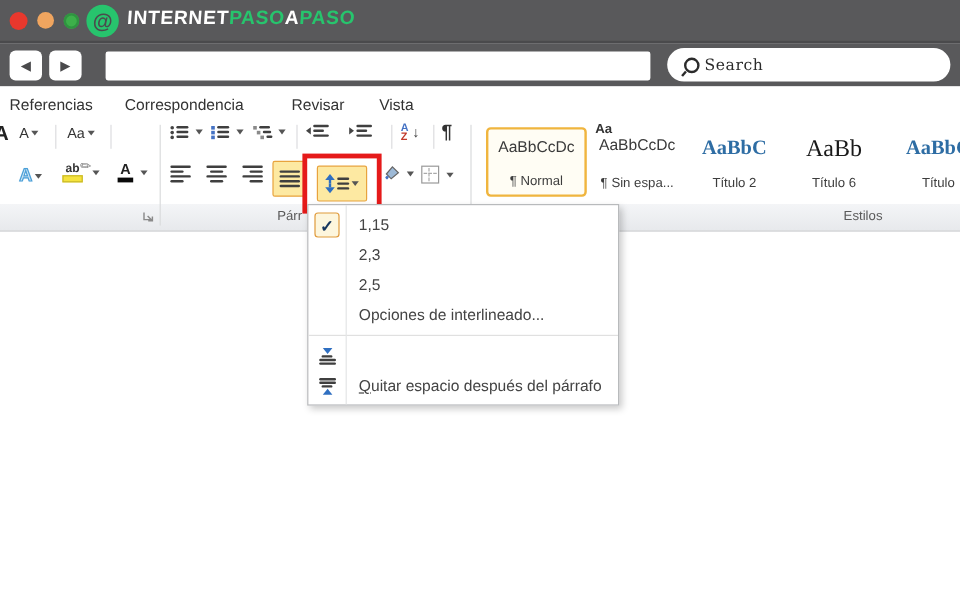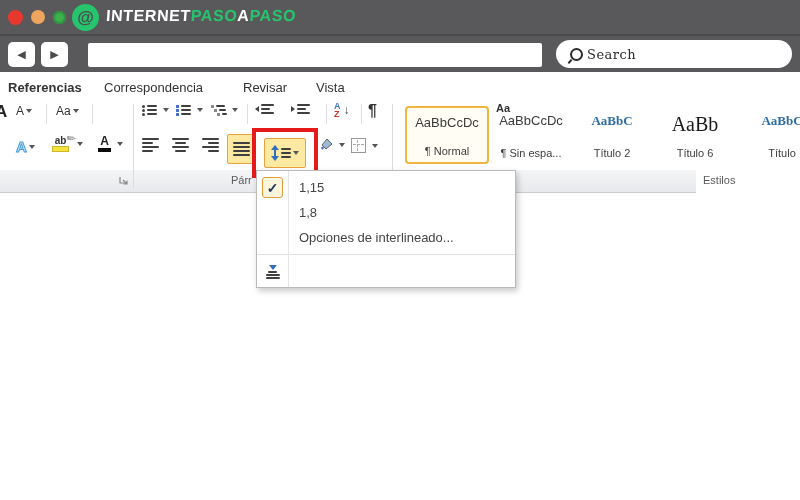--- a/index.html
+++ b/index.html
@@ -30,21 +30,21 @@
   .lg-w{color:#fff;} .lg-g{color:#27c46d;}
 
   
   #page{left:0;top:72px;width:800px;height:428px;background:#fff;}
   .tab{position:absolute;top:8px;font-size:13px;color:#333;}
 
   .vsep{position:absolute;width:1px;background:#dadbdc;top:32px;height:84px;z-index:2;}
   .ssep{width:1px;height:20px;background:#dcdddf;position:absolute;}
 
   
-  #label-bar{left:0;top:98px;width:696px;height:22px;
+  #label-bar{left:0;top:98px;width:800px;height:22px;
      background:linear-gradient(#f4f5f7,#e7e9ec);border-bottom:1px solid #c9cbce;z-index:1;}
   .grp-label{position:absolute;top:4px;font-size:11px;color:#5a5a5a;}
 
   
   .rbtn{position:absolute;display:flex;align-items:center;justify-content:center;gap:2px;}
   .cv{width:0;height:0;border-left:3px solid transparent;border-right:3px solid transparent;
       border-top:4px solid #555;}
   .bar{background:#3f3f3f;height:2px;border-radius:1px;}
   .align-icon{display:flex;flex-direction:column;gap:2px;width:17px;}
   .al-l{align-items:flex-start;} .al-c{align-items:center;} .al-r{align-items:flex-end;}
@@ -71,21 +71,21 @@
 
   .borders-icon{width:13px;height:13px;border:1px solid #999;position:relative;}
   .h-dash{position:absolute;left:1px;right:1px;top:5px;border-top:1px dashed #aaa;}
   .v-dash{position:absolute;top:1px;bottom:1px;left:5px;border-left:1px dashed #aaa;}
 
   
   .style-card{position:absolute;top:34px;height:58px;display:flex;flex-direction:column;
       align-items:center;justify-content:space-between;padding:7px 2px 5px;box-sizing:border-box;}
   .style-card.sel{border:2px solid #f0b53e;border-radius:4px;background:#fffdf4;}
   .st-sample{font-size:13px;color:#3a3a3a;white-space:nowrap;}
-  .st-sample.h1{font-family:"Liberation Serif",serif;font-size:13px;font-weight:600;color:#2e6da4;}
+  .st-sample.h1{font-family:"Liberation Serif",serif;font-size:17px;font-weight:600;color:#2e6da4;}
   .st-sample.h2{font-family:"Liberation Serif",serif;font-size:20px;color:#1a1a1a;}
   .st-name{font-size:11px;color:#3d3d3d;white-space:nowrap;}
 
   
   #menu{left:256px;top:170px;width:258px;background:#fff;border:1px solid #b8babc;z-index:10;
         box-shadow:2px 3px 6px rgba(0,0,0,.22);padding:4px 0 3px;position:absolute;}
   #gutter-line{position:absolute;left:31px;top:0;bottom:0;width:1px;background:#e4e5e7;}
   .menu-item{display:flex;align-items:center;height:24px;position:relative;}
   .menu-item.tall{height:25px;}
   .gut{width:31px;display:flex;align-items:center;justify-content:center;flex-shrink:0;}
@@ -141,21 +141,21 @@
     <div id="search-pill">
       <span class="mag">
           <span class="mag-tail"></span>
         </span>
       <span id="search-text">Search</span>
     </div>
   </div>
 
   <div id="page" class="abs">
 
-    <span class="tab" style="left:8px;font-weight:bold;">Referencias</span>
+    <span class="tab" style="left:8px;">Referencias</span>
     <span class="tab" style="left:104px;">Correspondencia</span>
     <span class="tab" style="left:243px;">Revisar</span>
     <span class="tab" style="left:316px;">Vista</span>
 
     <div id="label-bar" class="abs">
       <svg class="abs" style="left:118px;top:5px;" width="11" height="11">
         <path d="M2 2 V8 H8" stroke="#8a8a8a" stroke-width="1.2" fill="none"></path>
         <path d="M5 5 L9 9 M9 5.5 V9 H5.5" stroke="#8a8a8a" stroke-width="1.2" fill="none"></path>
       </svg>
       <span class="grp-label" style="left:231px;">Párr</span>
@@ -387,34 +387,49 @@
     <div class="menu-item tall">
       <span class="gut">
         <span class="check-box">
           <span>✓</span>
         </span>
       </span>
       <span class="mi-label">1,15</span>
     </div>
     <div class="menu-item tall">
       <span class="gut"></span>
-      <span class="mi-label">1,8</span>
+      <span class="mi-label">2,3</span>
+    </div>
+    <div class="menu-item tall">
+      <span class="gut"></span>
+      <span class="mi-label">2,5</span>
     </div>
     <div class="menu-item tall">
       <span class="gut"></span>
       <span class="mi-label">Opciones de interlineado...</span>
     </div>
 
     <div class="menu-sep"></div>
 
     <div class="menu-item tall">
       <span class="gut">
         <span class="space-icon">
           <span class="tri-down-b"></span>
           <span class="bar" style="width:9px;"></span>
           <span class="bar" style="width:14px;"></span>
           <span class="bar" style="width:14px;"></span>
         </span>
       </span>
     </div>
+    <div class="menu-item tall">
+      <span class="gut">
+        <span class="space-icon">
+          <span class="bar" style="width:14px;"></span>
+          <span class="bar" style="width:14px;"></span>
+          <span class="bar" style="width:9px;"></span>
+          <span class="tri-up-b"></span>
+        </span>
+      </span>
+      <span class="mi-label"><span class="accel">Q</span><span>uitar espacio después del párrafo</span></span>
+    </div>
   </div>
 
 </div>
 
 </body></html>

